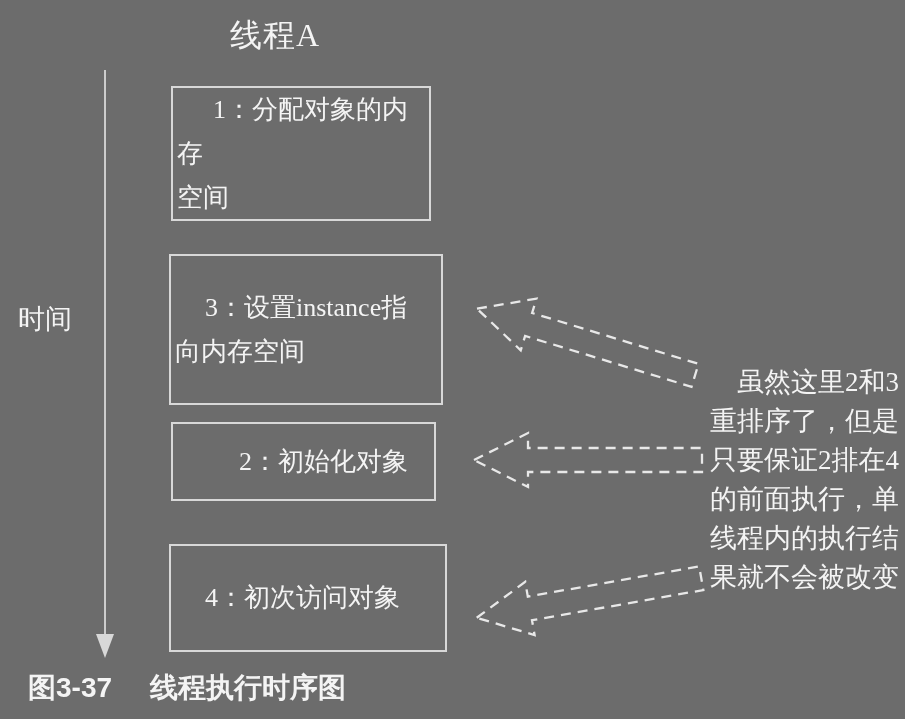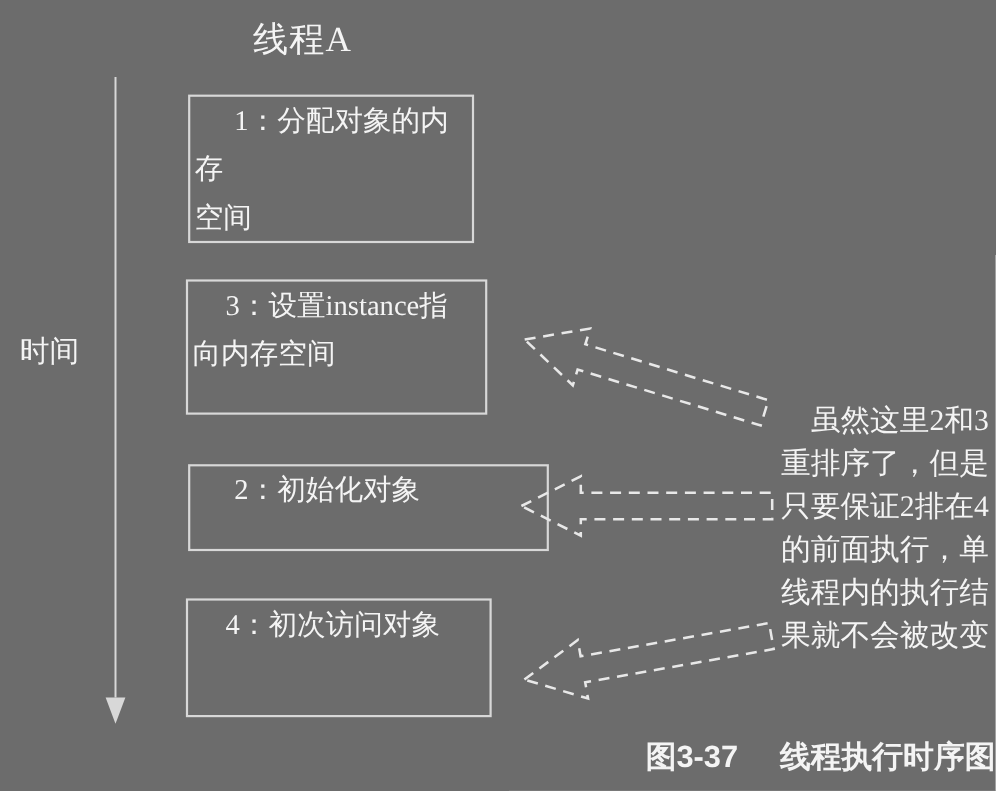--- a/index.html
+++ b/index.html
@@ -11,47 +11,47 @@
     font-family:"Liberation Serif","DejaVu Serif",serif;
     overflow:hidden;
   }
   .abs{position:absolute;}
   .thread-label{left:230px;top:14px;font-size:32px;letter-spacing:1px;}
   .time-label{left:18px;top:301px;font-size:27px;}
   .time-axis{left:92px;top:64px;width:26px;height:600px;}
   .step-box{
     position:absolute;
     border:2px solid var(--border,#d8d8d8);
-    display:flex;align-items:flex-start;
+    display:flex;align-items:center;
     font-size:26px;line-height:44px;
     box-sizing:border-box;
   }
   .step-box p{margin:0;padding:0 4px;width:100%;white-space:pre-line;}
   .indent-lg{text-indent:36px;}
   .indent-sm{text-indent:30px;}
   #box1{left:171px;top:86px;width:260px;height:135px;}
-  #box2{left:169px;top:254px;width:274px;height:123px;}
-  #box3{left:171px;top:422px;width:328px;height:79px;}
+  #box2{left:169px;top:254px;width:274px;height:151px;}
+  #box3{left:171px;top:422px;width:265px;height:79px;padding-left:26px;}
   #box4{left:169px;top:544px;width:278px;height:108px;}
   .block-arrow{position:absolute;width:232px;height:60px;}
   .block-arrow polygon{
     fill:none;
     stroke:var(--arrow,#e8e8e8);
     stroke-width:2.3;
     stroke-dasharray:10 7;
   }
   #arrowA{left:470px;top:312px;transform:rotate(17deg);}
   #arrowB{left:472px;top:430px;}
   #arrowC{left:473px;top:568px;transform:rotate(-10deg);}
   .time-axis line{stroke:var(--border,#d8d8d8);stroke-width:1.8;}
   .time-axis polygon{fill:var(--border,#d8d8d8);}
   .annotation{left:710px;top:363px;width:200px;font-size:27px;line-height:39px;}
   .annotation .first{text-indent:27px;}
   .caption{
-    left:0;top:669px;width:100%;text-align:right;
+    left:0;top:669px;width:100%;text-align:left;
     font-size:28px;font-weight:bold;
     font-family:"Liberation Sans","DejaVu Sans",sans-serif;
     padding-left:28px;box-sizing:border-box;
   }
   .caption .fig-label{margin-right:38px;}
 </style>
 </head>
 <body>
 
 <div class="canvas">

